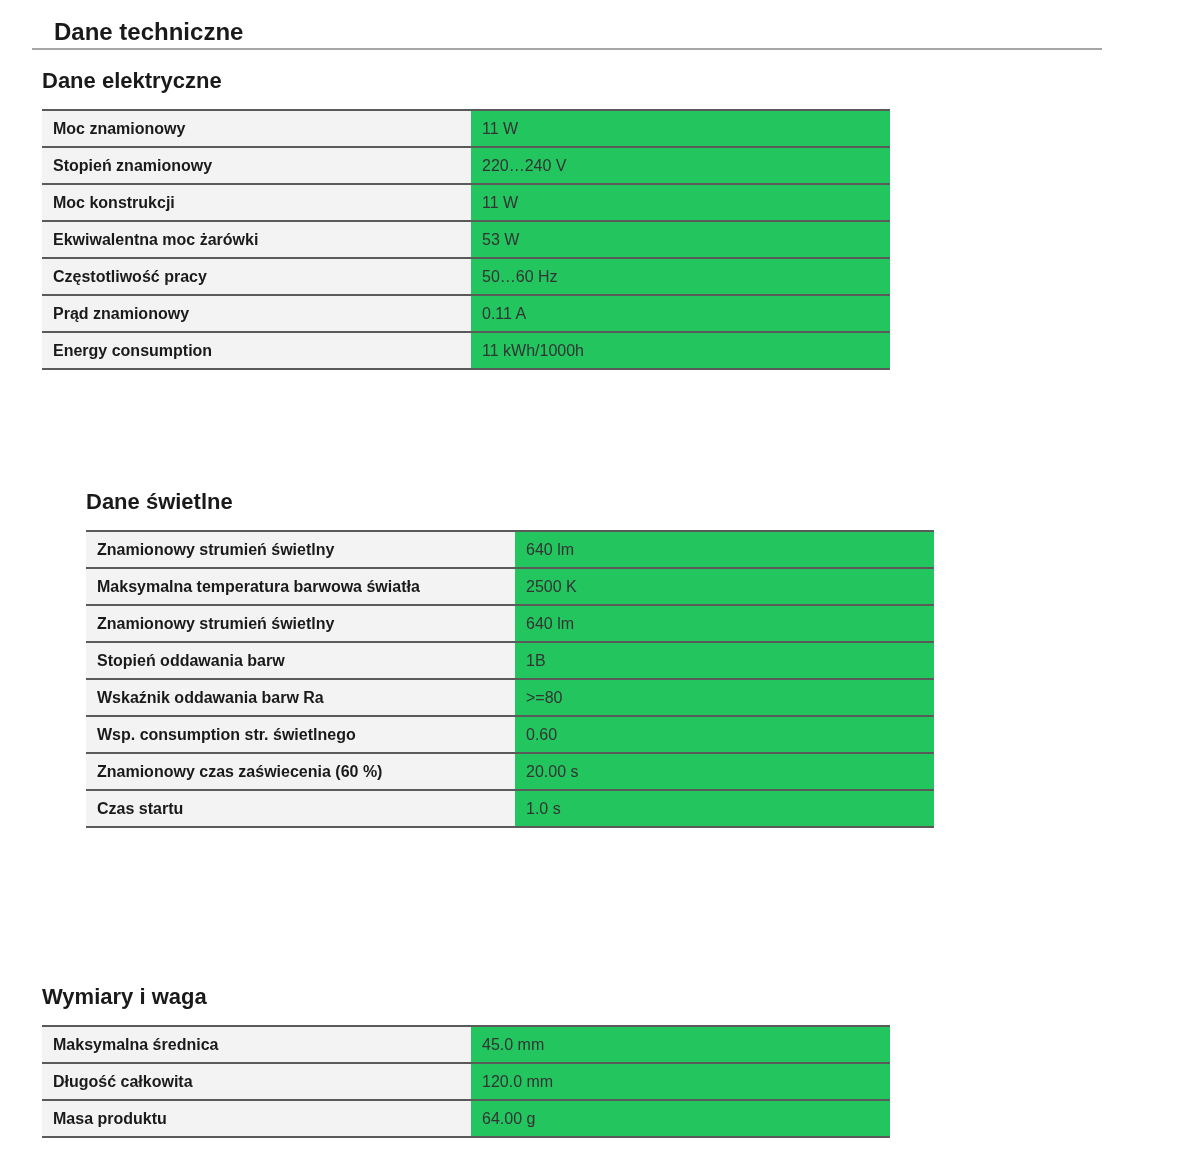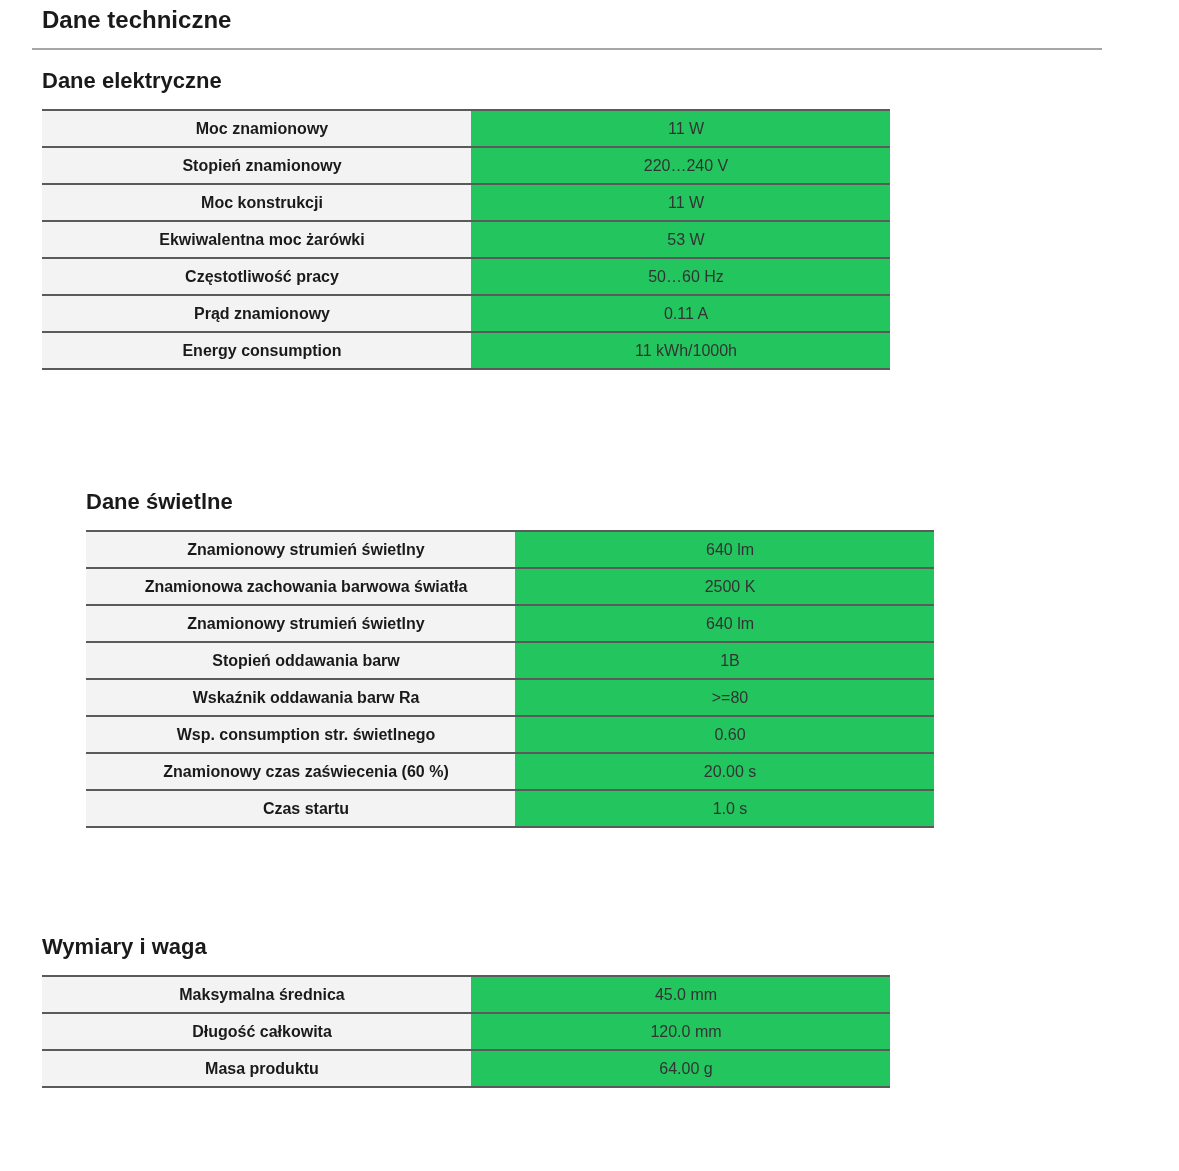--- a/index.html
+++ b/index.html
@@ -14,21 +14,21 @@
     }
     .page {
       position: relative;
       width: 1179px;
       height: 1171px;
     }
     .page-title {
       position: absolute;
       left: 42px;
       top: 4px;
-      margin: 0;
+      margin: 12px;
       font-size: 24px;
       font-weight: bold;
       line-height: 32px;
       color: #1a1a1a;
     }
     .title-rule {
       position: absolute;
       left: 32px;
       top: 48px;
       width: 1070px;
@@ -55,35 +55,34 @@
       border-top: 2px solid #5a5a5a;
     }
     .spec-table tr {
       height: 37px;
       border-bottom: 2px solid #5a5a5a;
     }
     .spec-table td {
       padding: 0 0 0 11px;
       font-size: 16px;
       vertical-align: middle;
-      text-align: center;
     }
     .spec-table td.label {
       width: 418px;
       background: #f3f3f3;
       font-weight: bold;
       color: #1a1a1a;
     }
     .spec-table td.value {
       background: #22c55e;
       color: #333333;
     }
     #sec-electrical { top: 69px; }
     #sec-light { top: 490px; margin-left: 44px; }
-    #sec-dims { top: 935px; }
+    #sec-dims { top: 985px; }
   </style>
 </head>
 <body>
 
 <div class="page">
   <h1 class="page-title">Dane techniczne</h1>
   <div class="title-rule"></div>
 
   <div class="section" id="sec-electrical">
     <h2 class="section-title">Dane elektryczne</h2>
@@ -123,21 +122,21 @@
 
   <div class="section" id="sec-light">
     <h2 class="section-title">Dane świetlne</h2>
     <table class="spec-table">
       <tbody>
         <tr>
             <td class="label">Znamionowy strumień świetlny</td>
             <td class="value">640 lm</td>
           </tr>
         <tr>
-            <td class="label">Znamionowa zachowania barwowa światła</td>
+            <td class="label">Maksymalna temperatura barwowa światła</td>
             <td class="value">2500 K</td>
           </tr>
         <tr>
             <td class="label">Znamionowy strumień świetlny</td>
             <td class="value">640 lm</td>
           </tr>
         <tr>
             <td class="label">Stopień oddawania barw</td>
             <td class="value">1B</td>
           </tr>

